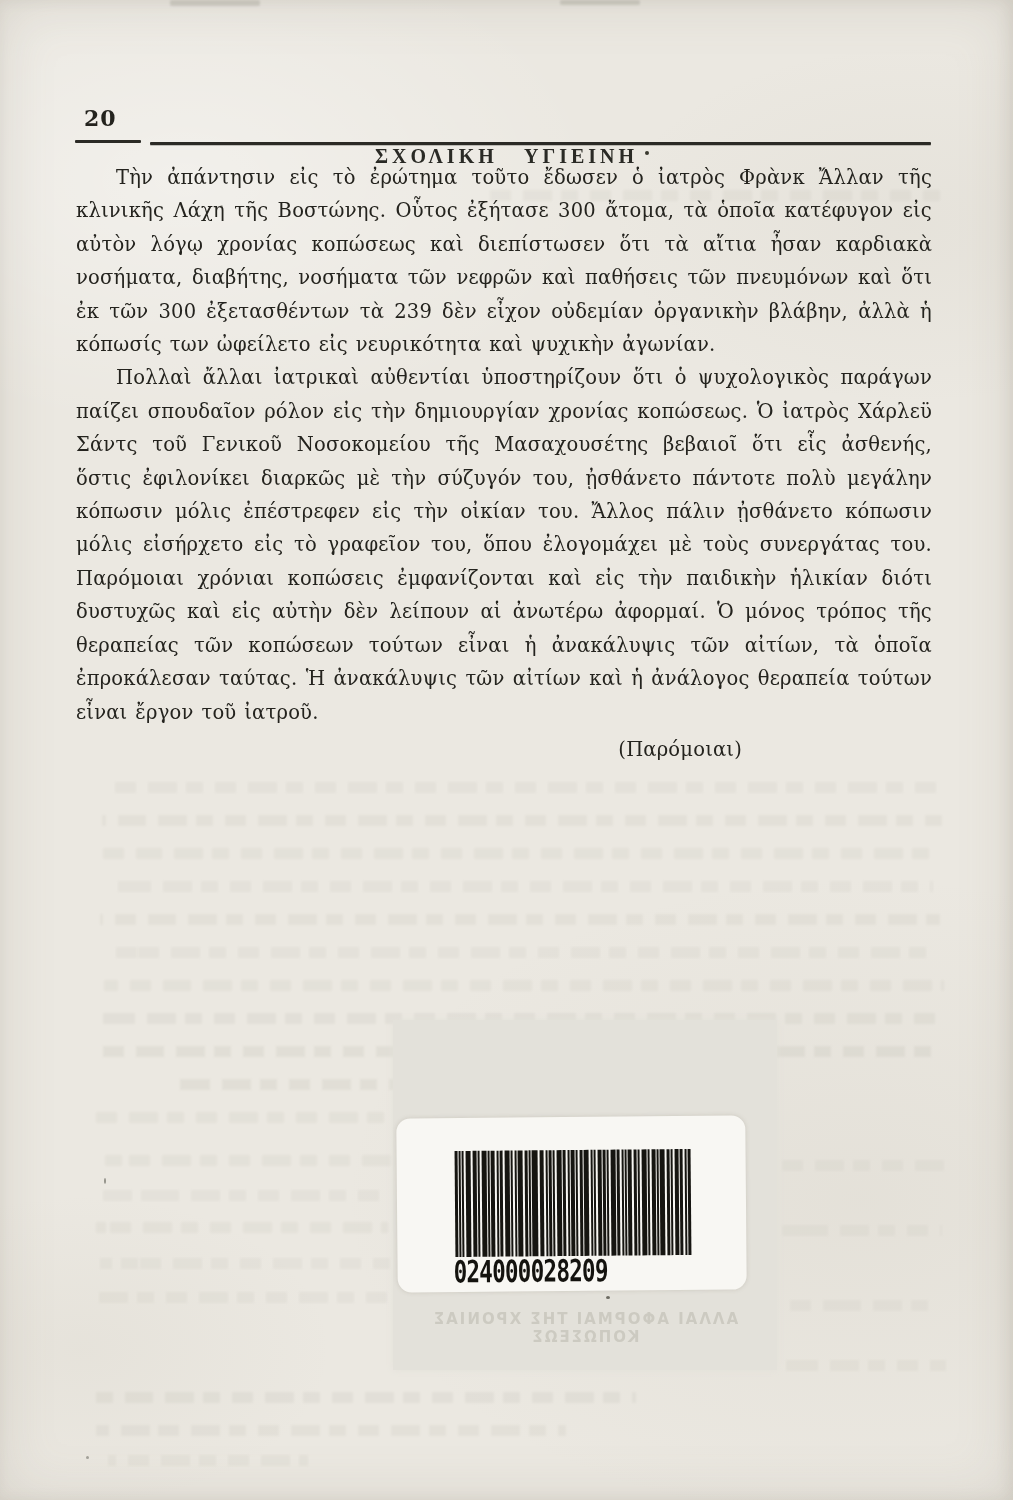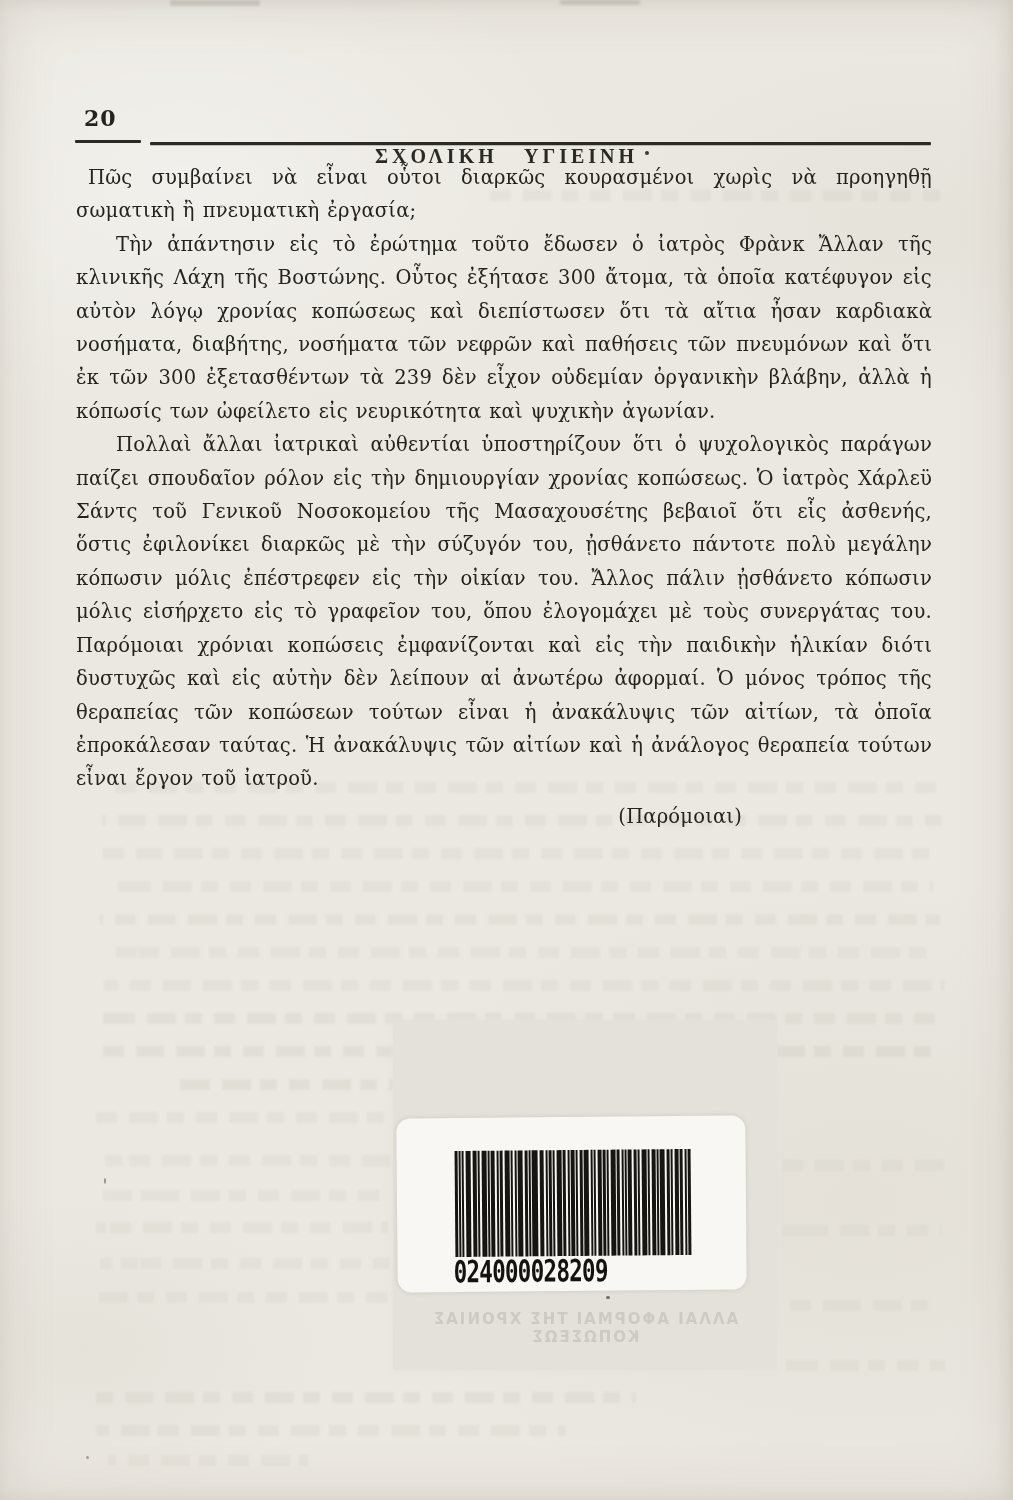--- a/index.html
+++ b/index.html
@@ -130,21 +130,20 @@
   <div class="ghost-heading">ΑΛΛΑΙ ΑΦΟΡΜΑΙ ΤΗΣ ΧΡΟΝΙΑΣ ΚΟΠΩΣΕΩΣ</div>
 
   <div class="header">
     <span class="pageno">20</span>
     <span class="title">ΣΧΟΛΙΚΗ ΥΓΙΕΙΝΗ</span>
   </div>
   <div class="rule-a"></div>
   <div class="rule-b"></div>
 
   <div class="article">
-    <p class="first">Πῶς συμβαίνει νὰ εἶναι οὗτοι διαρκῶς κουρασμένοι χωρὶς νὰ προηγηθῇ σωματικὴ ἢ πνευματικὴ ἐργασία;</p>
     <p>Τὴν ἀπάντησιν εἰς τὸ ἐρώτημα τοῦτο ἔδωσεν ὁ ἰατρὸς Φρὰνκ Ἄλλαν τῆς κλινικῆς Λάχη τῆς Βοστώνης. Οὗτος ἐξήτασε 300 ἄτομα, τὰ ὁποῖα κατέφυγον εἰς αὐτὸν λόγῳ χρονίας κοπώσεως καὶ διεπίστωσεν ὅτι τὰ αἴτια ἦσαν καρδιακὰ νοσήματα, διαβήτης, νοσήματα τῶν νεφρῶν καὶ παθήσεις τῶν πνευμόνων καὶ ὅτι ἐκ τῶν 300 ἐξετασθέντων τὰ 239 δὲν εἶχον οὐδεμίαν ὀργανικὴν βλάβην, ἀλλὰ ἡ κόπωσίς των ὠφείλετο εἰς νευρικότητα καὶ ψυχικὴν ἀγωνίαν.</p>
     <p>Πολλαὶ ἄλλαι ἰατρικαὶ αὐθεντίαι ὑποστηρίζουν ὅτι ὁ ψυχολογικὸς παράγων παίζει σπουδαῖον ρόλον εἰς τὴν δημιουργίαν χρονίας κοπώσεως. Ὁ ἰατρὸς Χάρλεϋ Σάντς τοῦ Γενικοῦ Νοσοκομείου τῆς Μασαχουσέτης βεβαιοῖ ὅτι εἷς ἀσθενής, ὅστις ἐφιλονίκει διαρκῶς μὲ τὴν σύζυγόν του, ᾐσθάνετο πάντοτε πολὺ μεγάλην κόπωσιν μόλις ἐπέστρεφεν εἰς τὴν οἰκίαν του. Ἄλλος πάλιν ᾐσθάνετο κόπωσιν μόλις εἰσήρχετο εἰς τὸ γραφεῖον του, ὅπου ἐλογομάχει μὲ τοὺς συνεργάτας του. Παρόμοιαι χρόνιαι κοπώσεις ἐμφανίζονται καὶ εἰς τὴν παιδικὴν ἡλικίαν διότι δυστυχῶς καὶ εἰς αὐτὴν δὲν λείπουν αἱ ἀνωτέρω ἀφορμαί. Ὁ μόνος τρόπος τῆς θεραπείας τῶν κοπώσεων τούτων εἶναι ἡ ἀνακάλυψις τῶν αἰτίων, τὰ ὁποῖα ἐπροκάλεσαν ταύτας. Ἡ ἀνακάλυψις τῶν αἰτίων καὶ ἡ ἀνάλογος θεραπεία τούτων εἶναι ἔργον τοῦ ἰατροῦ.</p>
     <div class="continuation">(Παρόμοιαι)</div>
   </div>
 
   <div class="barcode-label">
     <div class="bars">
         <div class="bar" style="width: 3px;"></div>
         <div class="gap" style="width: 1px;"></div>
         <div class="bar" style="width: 2px;"></div>

